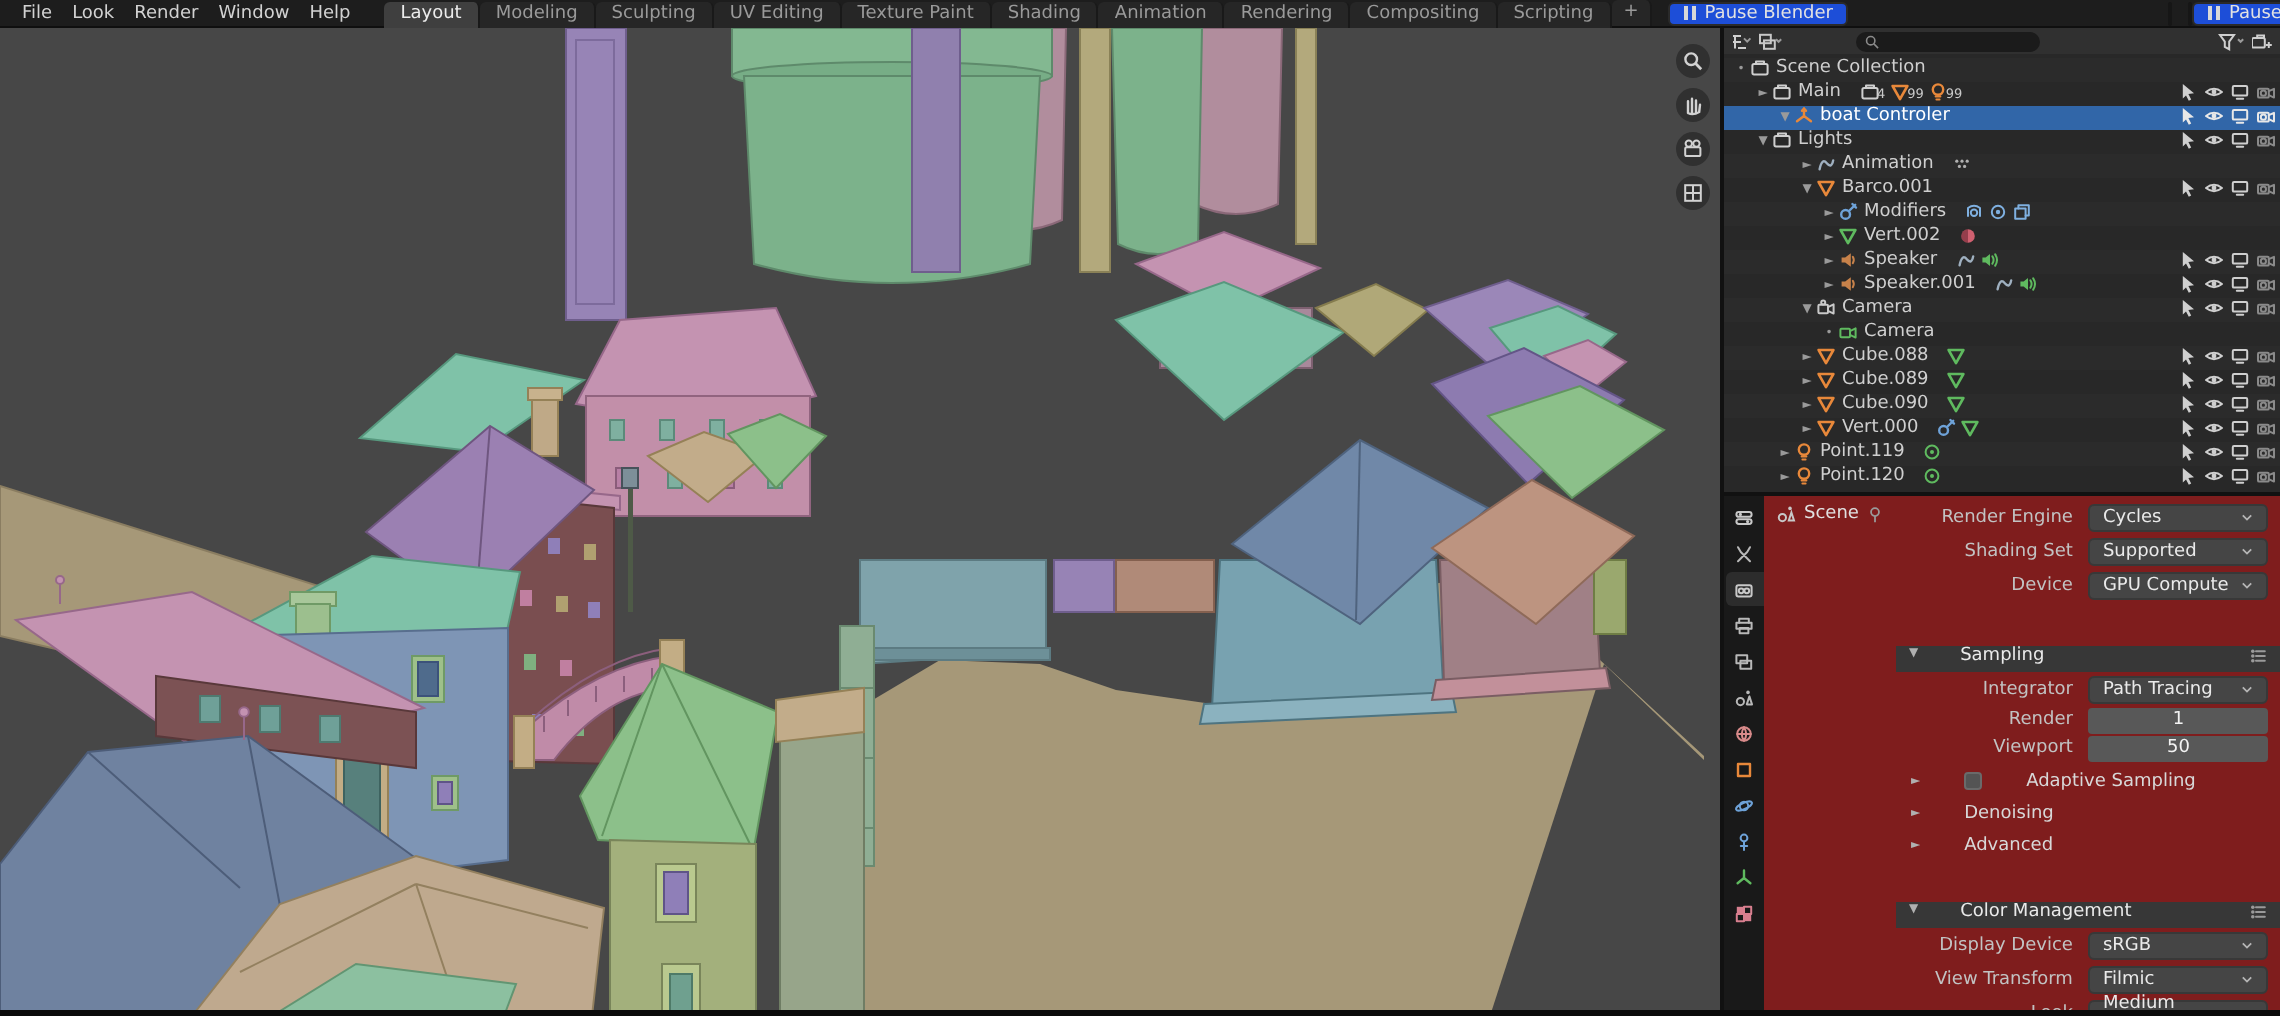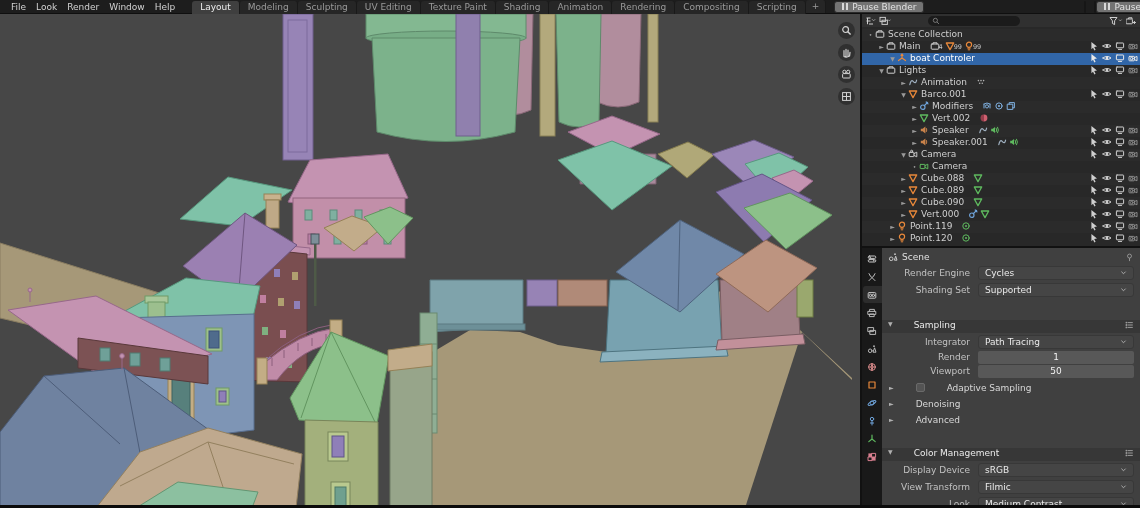--- a/index.html
+++ b/index.html
@@ -9,21 +9,21 @@
 .ic{display:block}
 svg{display:block}
 
 .topbar{height:14px;display:flex;align-items:center;background:#1d1d1d;border-bottom:1px solid #0f0f0f;padding:0 2px;position:relative;z-index:6}
 .blogo{width:12px;height:11px;margin:0 2px}
 .menu-item{padding:0 5px;line-height:14px;color:#d2d2d2;cursor:default}
 .wtabs{display:flex;margin-left:12px;height:14px;align-items:flex-end}
 .wtab{padding:0 8px;line-height:13px;background:#262626;color:#9a9a9a;border-right:1px solid #191919;border-radius:3px 3px 0 0;white-space:nowrap}
 .wtab.active{background:#3f3f3f;color:#ececec}
 .newtab{padding:0 6px;color:#9a9a9a}
-.pausebtn{display:flex;align-items:center;gap:4px;background:#737373;border:1px solid #2a2a2a;border-radius:3px;padding:0 7px;height:12px;color:#e2e2e2;white-space:nowrap}
+.pausebtn{display:flex;align-items:center;gap:4px;background:#1d4ed8;border:1px solid #2a2a2a;border-radius:3px;padding:0 7px;height:12px;color:#e2e2e2;white-space:nowrap}
 .pauseglyph{display:flex;gap:2px}
 .pauseglyph i{display:block;width:2px;height:7px;background:#d8d8d8}
 .idsel{display:flex;align-items:center;height:12px;border-radius:3px;overflow:hidden;border:1px solid #161616}
 .idsel .iconbtn{display:flex;align-items:center;gap:1px;background:#2e2e2e;height:100%;padding:0 3px}
 
 .main{display:flex;height:494px}
 .viewport{flex:1;position:relative;background:#474747;border-right:2px solid #111;overflow:hidden}
 .gizmos{position:absolute;right:5px;top:8px;display:flex;flex-direction:column;gap:5px;z-index:4}
 .gizbtn{width:17px;height:17px;border-radius:50%;background:rgba(30,30,30,.55);display:flex;align-items:center;justify-content:center}
 .right{width:278px;display:flex;flex-direction:column;background:#232323}
@@ -41,21 +41,21 @@
 .olabel{overflow:hidden;text-overflow:ellipsis}
 .obadges{display:flex;align-items:center;gap:2px;margin-left:9px}
 .obadge{display:flex;align-items:flex-end}
 .obadge .cnt{font-size:6.5px;color:#c9c9c9;margin-left:-1px}
 .orights{margin-left:auto;display:flex;gap:3px;align-items:center;flex:none}
 
 .props{flex:1;display:flex;min-height:0}
 .ptabs{width:20px;background:#191919;display:flex;flex-direction:column;align-items:center;padding-top:2px;gap:1px;flex:none}
 .ptab{width:19px;height:17px;display:flex;align-items:center;justify-content:center;border-radius:3px 0 0 3px}
 .ptab.active{background:#2c2c2c}
-.pcontent{flex:1;background:#404040;display:flex;flex-direction:column;overflow:hidden;padding-top:2px}
+.pcontent{flex:1;background:#7f1d1d;display:flex;flex-direction:row;overflow:hidden;padding-top:2px}
 .phead{height:14px;display:flex;align-items:center;gap:4px;padding:0 6px;color:#e0e0e0;flex:none}
 .phead .pin{margin-left:auto}
 .prow{height:15px;display:flex;align-items:center;margin:1px 6px 1px 0;flex:none}
 .plabel{width:96px;text-align:right;padding-right:8px;color:#c2c2c2;flex:none;white-space:nowrap}
 .dropdown{flex:1;background:#454545;border:1px solid #383838;border-radius:3px;height:14px;display:flex;align-items:center;padding:0 6px;color:#eaeaea;position:relative}
 .dropdown .chev{margin-left:auto;color:#b5b5b5}
 .numrow{height:13px;margin:0.5px 6px 0.5px 0}
 .numfield{flex:1;background:#585858;border-radius:2px;height:13px;display:flex;align-items:center;justify-content:center;color:#f2f2f2}
 .psection{height:13px;background:#373737;display:flex;align-items:flex-start;gap:21px;padding:0 6px;color:#eaeaea;margin-top:22px;flex:none}
 .psection .arrow,.pclosed .arrow{font-size:6px;color:#b0b0b0}
@@ -1095,20 +1095,31 @@
               <span class="plabel">Shading Set</span>
       <span class="dropdown">
       <span>Supported</span>
       <span class="chev">
                   <svg width="7" height="7" viewBox="0 0 10 10">
                     <path d="M2,3.8 L5,6.8 L8,3.8" fill="none" stroke="#b5b5b5" stroke-width="1.3"></path>
                   </svg>
                 </span>
               </span>
             </div>
+            <div class="prow">
+              <span class="plabel">Device</span>
+      <span class="dropdown">
+      <span>GPU Compute</span>
+      <span class="chev">
+                  <svg width="7" height="7" viewBox="0 0 10 10">
+                    <path d="M2,3.8 L5,6.8 L8,3.8" fill="none" stroke="#b5b5b5" stroke-width="1.3"></path>
+                  </svg>
+                </span>
+              </span>
+            </div>
             <div class="psection">
               <span class="arrow">▼</span>
       <span>Sampling</span>
               <span class="presets">
                 <svg class="ic" width="10" height="10" viewBox="0 0 10 10" fill="none" stroke-width="1" stroke-linecap="round" stroke-linejoin="round">
                   <circle cx="2.4" cy="2.6" r="0.9" fill="#9a9a9a" stroke="none"></circle>
                   <path d="M4,2.6 h4.4" stroke="#9a9a9a"></path>
                   <circle cx="2.4" cy="5" r="0.9" fill="#9a9a9a" stroke="none"></circle>
                   <path d="M4,5 h4.4" stroke="#9a9a9a"></path>
                   <circle cx="2.4" cy="7.4" r="0.9" fill="#9a9a9a" stroke="none"></circle>

